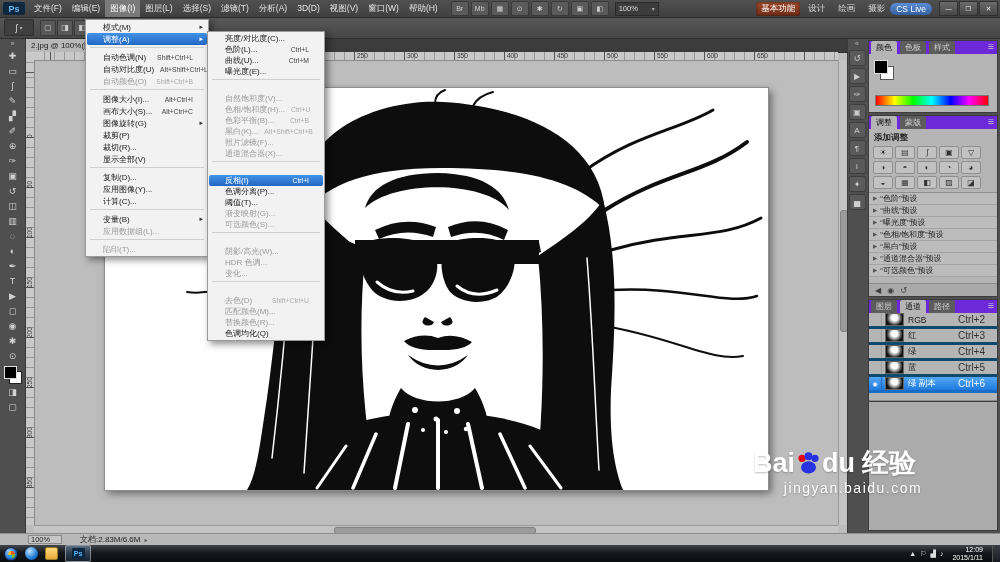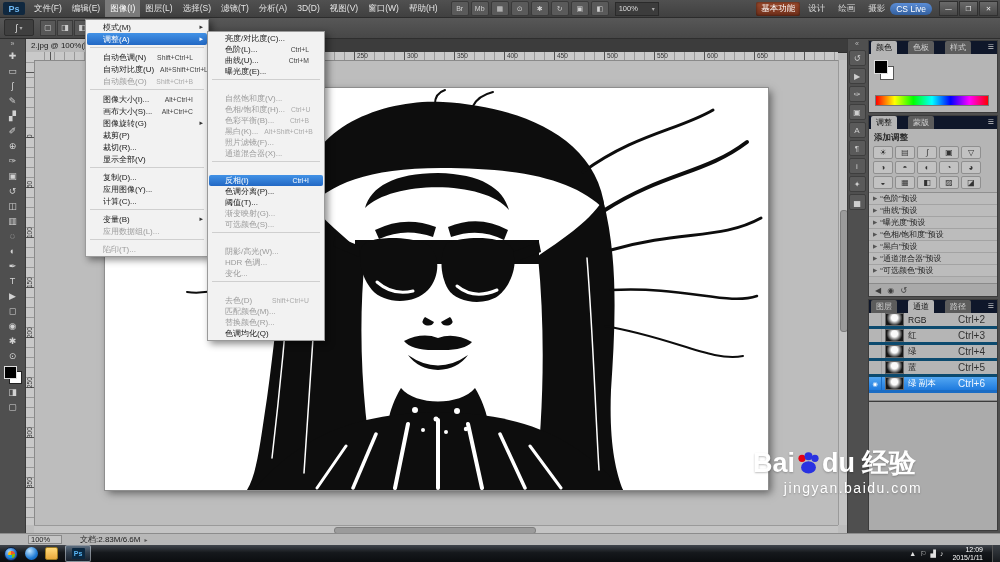--- a/index.html
+++ b/index.html
@@ -89,21 +89,21 @@
   .dicon{width:15px;height:14px;margin-bottom:2px;background:#5a5a5a;border:1px solid #3e3e3e;border-radius:2px;
          color:#cfcfcf;font-size:8px;display:flex;align-items:center;justify-content:center;}
 
   .panelcol{position:absolute;left:866px;top:38px;width:134px;height:495px;background:#4f4f4f;z-index:5;}
   .panel{position:absolute;left:2px;width:130px;background:#b5b5b5;border:1px solid #3c3c3c;box-sizing:border-box;}
   #p-color{top:2px;height:73px;}
   #p-adjust{top:77px;height:182px;}
   #p-channels{top:261px;height:115px;}
   .dock-empty{position:absolute;left:2px;top:363px;width:130px;height:130px;background:#ababab;border:1px solid #3c3c3c;box-sizing:border-box;}
 
-  .ptabs{position:relative;height:13px;background:#0f172a;display:flex;align-items:flex-end;padding-left:2px;gap:11px;}
+  .ptabs{position:relative;height:13px;background:#6d28d9;display:flex;align-items:flex-end;padding-left:2px;gap:3px;}
   .ptab{font-size:8px;color:#d0d0d0;background:#5c5c5c;padding:1px 5px;border-radius:2px 2px 0 0;white-space:nowrap;}
   .ptab.active{background:#b5b5b5;color:#111;}
   .pmenu{position:absolute;right:3px;top:2px;font-size:7px;color:#ccc;}
 
   .colorbody{position:relative;height:57px;}
   .cswatches{position:absolute;left:5px;top:6px;width:20px;height:20px;}
   .cw-b{position:absolute;right:0;bottom:0;width:12px;height:12px;background:#fff;border:1px solid #555;}
   .cw-f{position:absolute;left:0;top:0;width:12px;height:12px;background:#000;border:1px solid #ddd;}
   .spectrum{position:absolute;left:6px;right:8px;bottom:5px;height:9px;border:1px solid #777;
             background:linear-gradient(to right,#ff0000,#ffff00,#00ff00,#00ffff,#0000ff,#ff00ff,#ff0000);}

